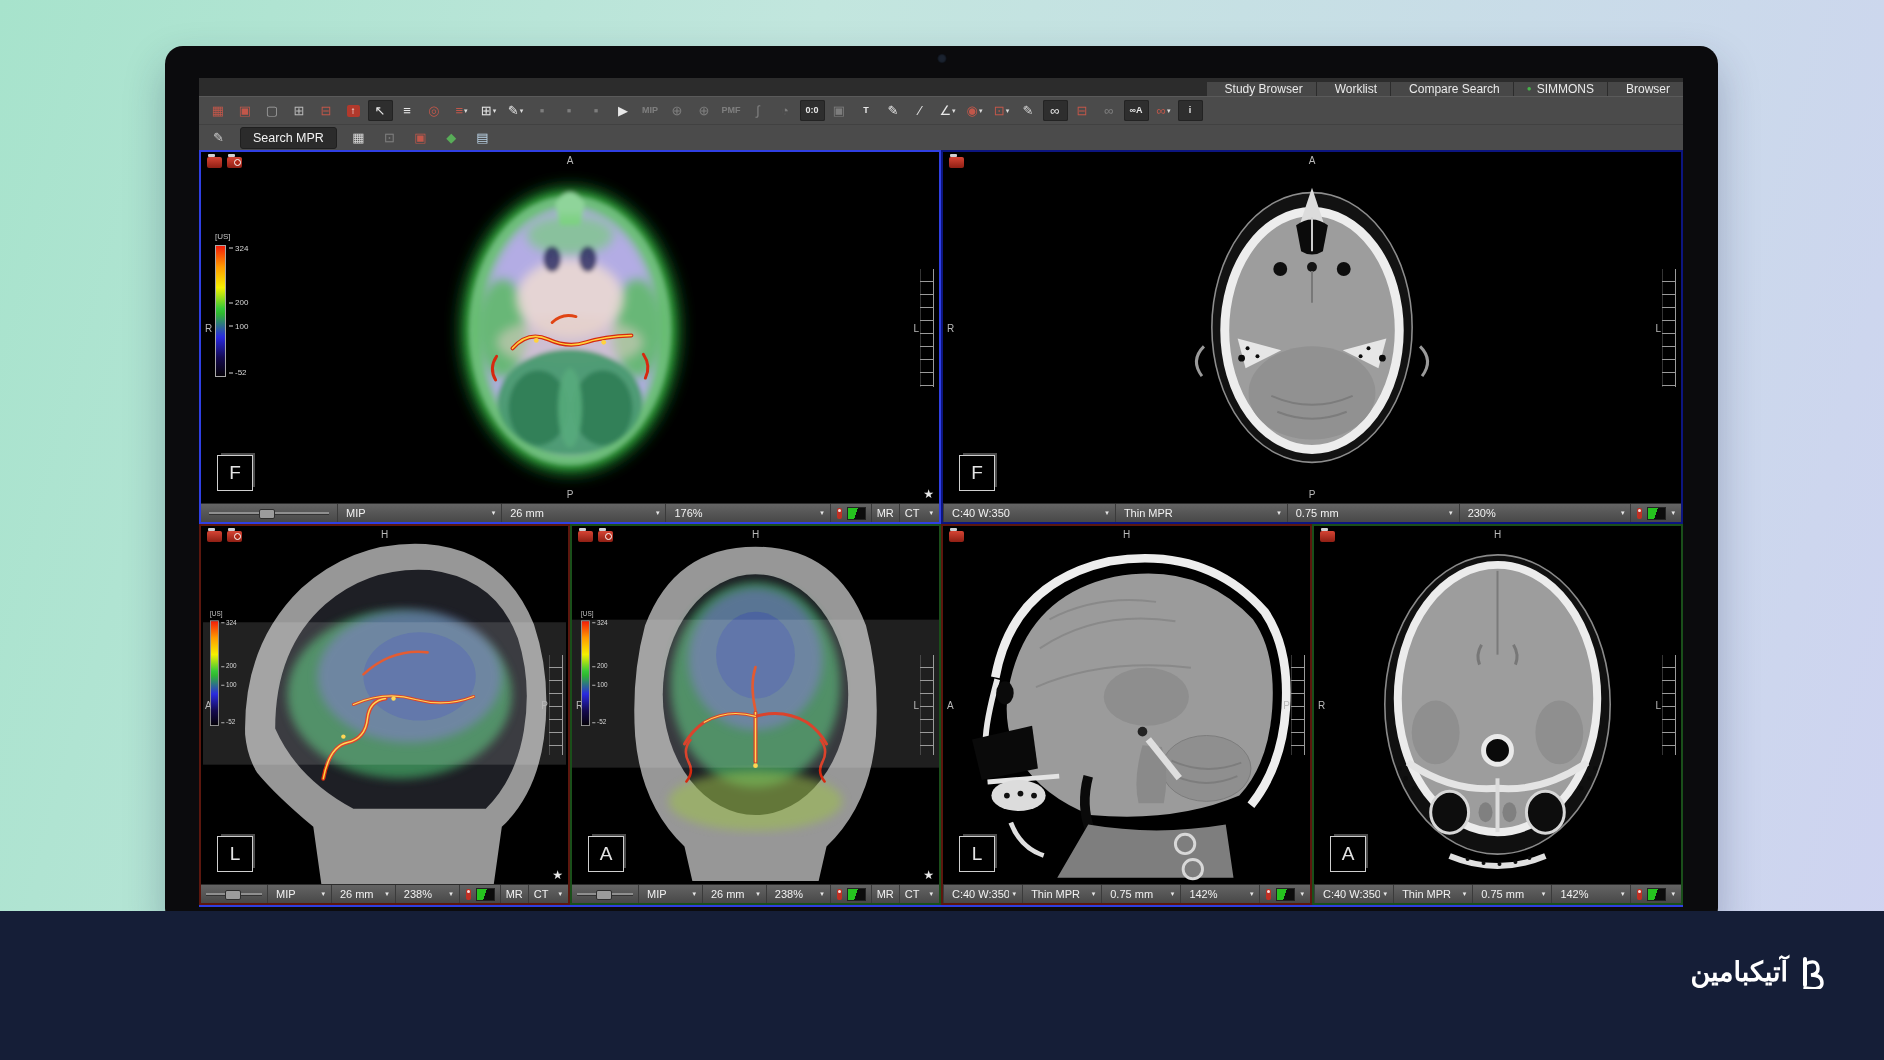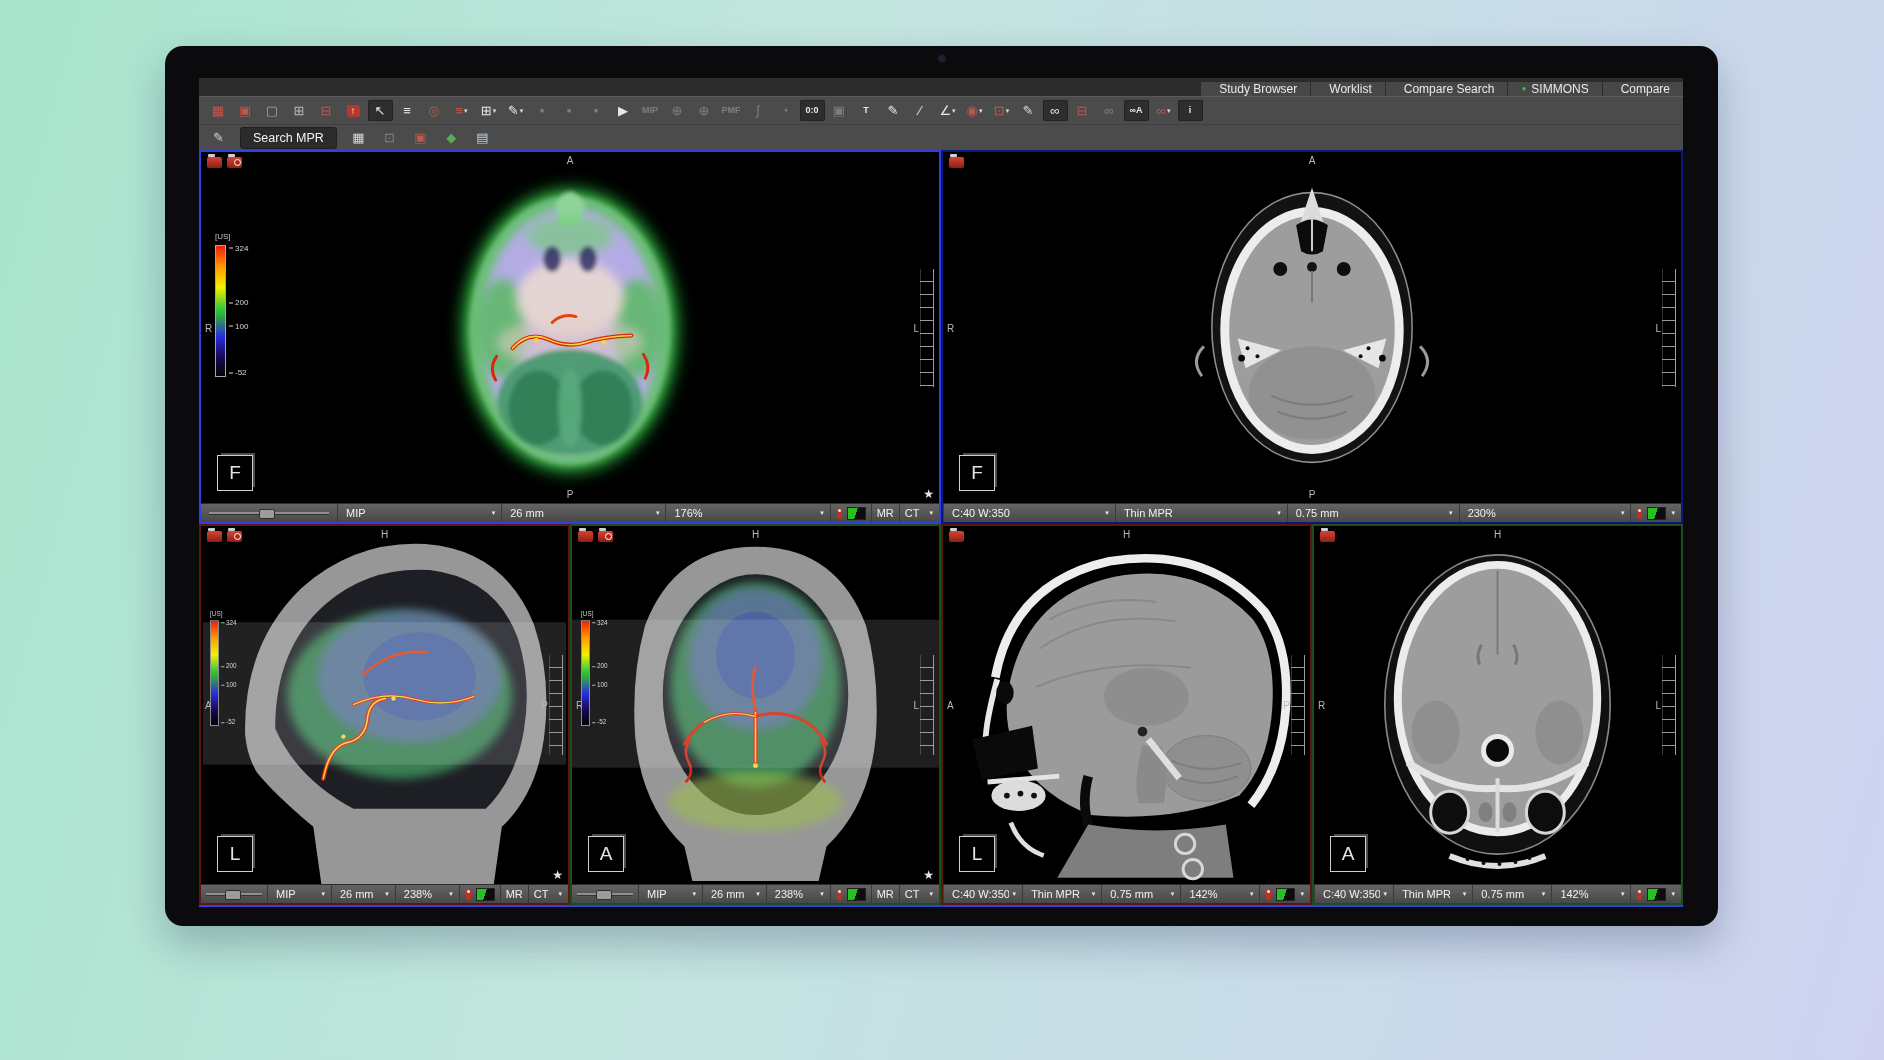--- a/index.html
+++ b/index.html
@@ -124,21 +124,21 @@
             <span>Compare Search</span>
           </span>
 
           <span class="tab">
             <span class="tab-dot">●</span>
             <span>SIMMONS</span>
           </span>
 
           <span class="tab">
             <span class="tab-dot"></span>
-            <span>Compare</span>
+            <span>Browser</span>
           </span>
         </div>
 
       <div class="toolbar tb1">
 
           <span class="tbi">
             <span class="g" style="color: rgb(193, 87, 74);">▦</span>
             <span class="tb-dd"></span>
           </span>
 
@@ -821,14 +821,23 @@
                 <span class="sb-caret">▾</span>
               </div>
             </div>
           </div>
 
         </div>
       </div>
     </div>
   </div>
 
+  <div class="navy">
+    <div class="wm">
+      <span class="wm-text">آتیکبامین</span>
+      <svg width="34" height="34" viewBox="0 0 34 34">
+        <path d="M9,4 L9,30" stroke="#fff" stroke-width="4" stroke-linecap="round"></path>
+        <path d="M9,9 q13,-6 13,5 q0,5 -7,6 q11,0 11,8 q0,8 -17,5" stroke="#fff" stroke-width="3.4" fill="none" stroke-linecap="round"></path>
+      </svg>
+    </div>
+  </div>
 
 </div>
 
 </body></html>

